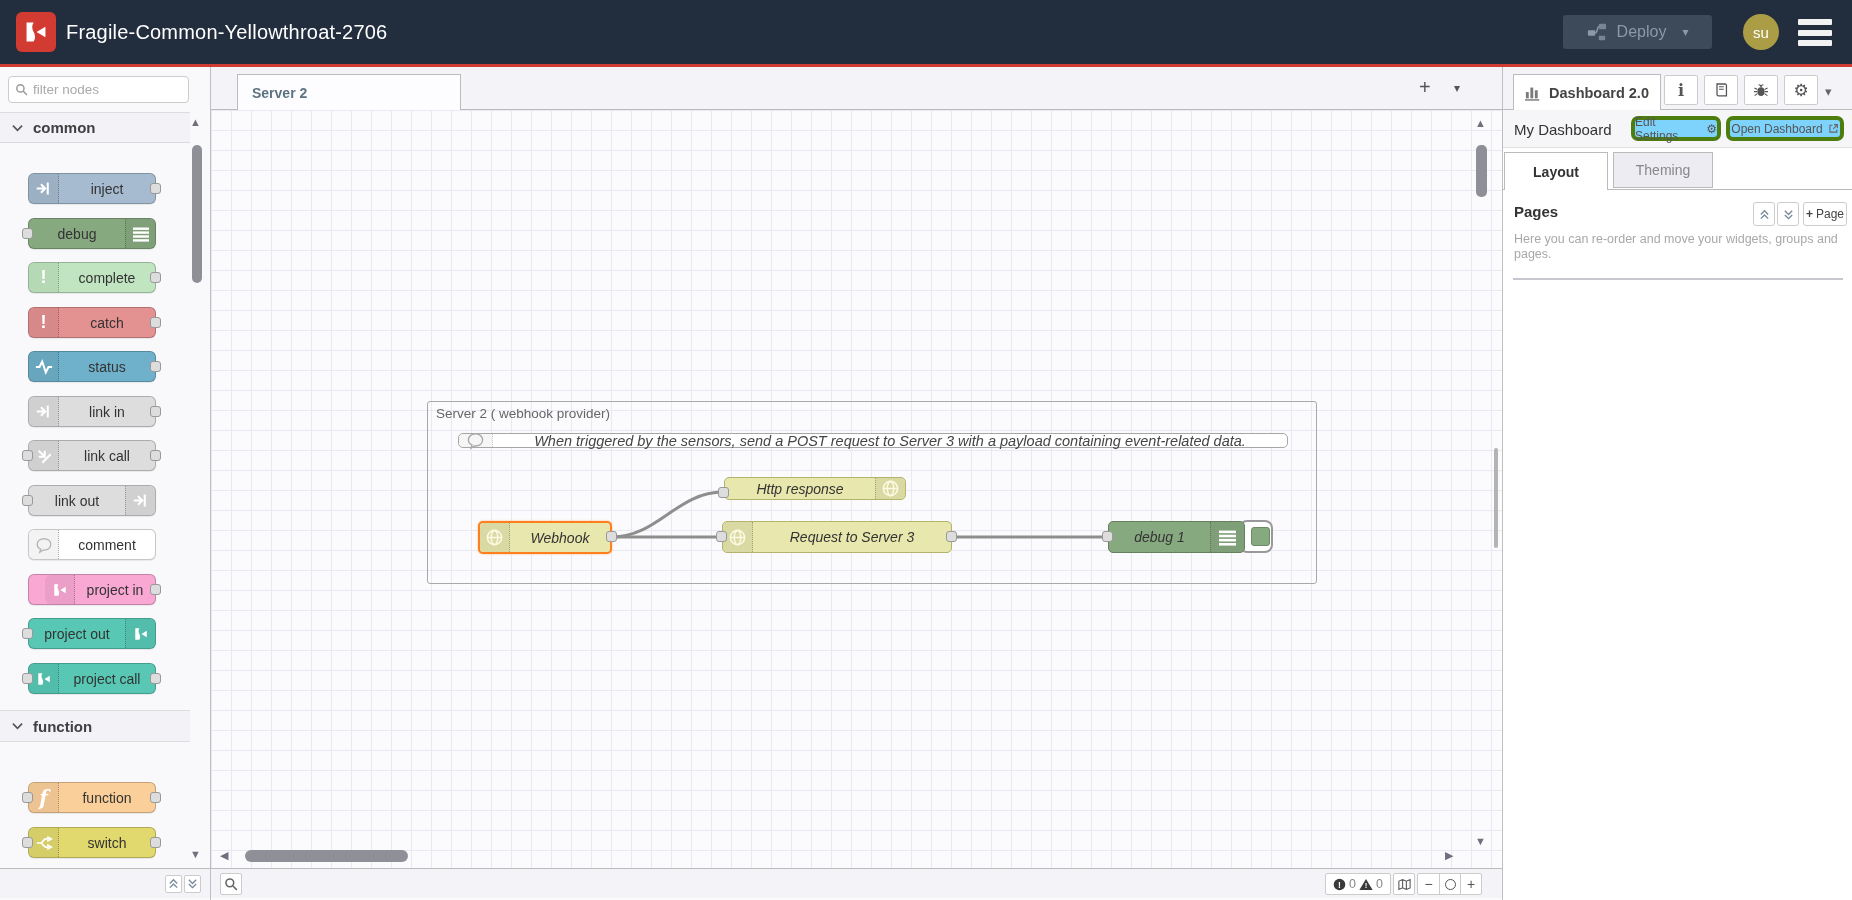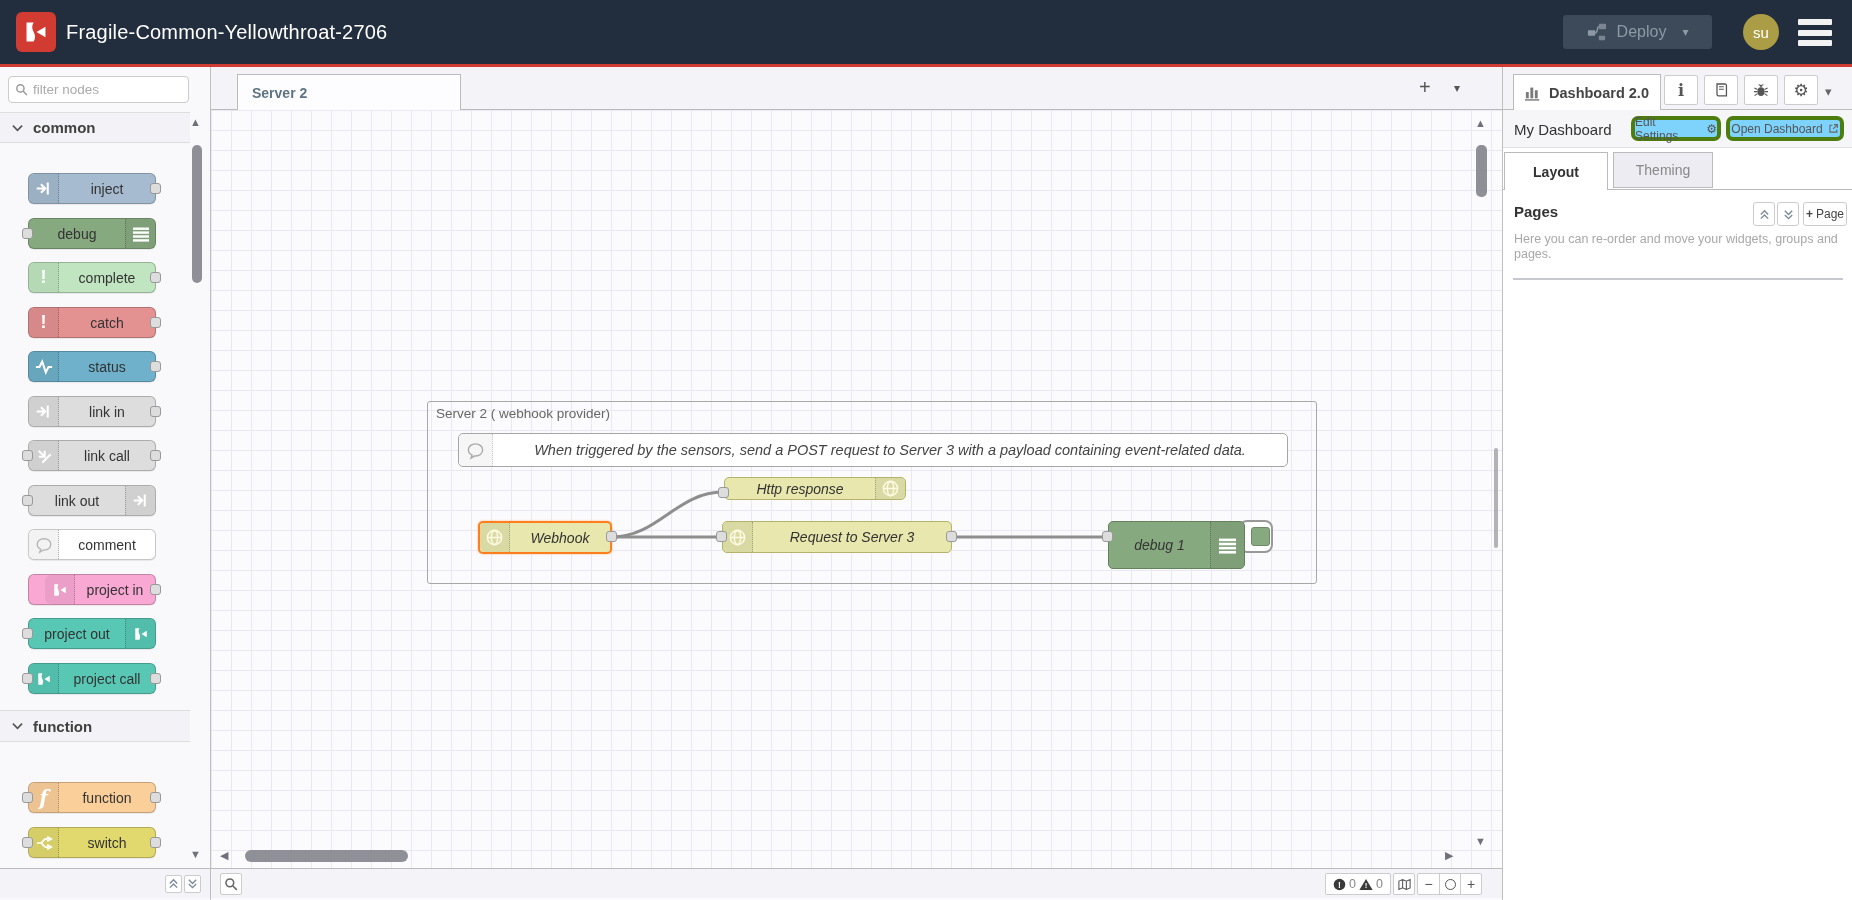--- a/index.html
+++ b/index.html
@@ -58,21 +58,21 @@
   .group-box { position:absolute; left:216px; top:291px; width:890px; height:183px; border:1px solid #a8a8a8; border-radius:3px; }
   .group-label { position:absolute; left:8px; top:4px; font-size:13.5px; color:#666; white-space:nowrap; }
   .fnode { position:absolute; height:32px; border-radius:5px; border:1px solid #b3b36b; background:#e7e7ae;
            display:flex; font-size:14px; font-style:italic; color:#333; z-index:2; cursor:move; }
   .fnode .icon-region { width:30px; display:flex; align-items:center; justify-content:center; background:rgba(0,0,0,0.06); }
   .fnode .icon-left  { border-right:1px dotted rgba(0,0,0,0.25); border-radius:5px 0 0 5px; }
   .fnode .icon-right { border-left:1px dotted rgba(0,0,0,0.25); border-radius:0 5px 5px 0; }
   .fnode .lbl { flex:1; display:flex; align-items:center; justify-content:center; padding:0 8px; white-space:nowrap; }
   .fnode.selected { border:2px solid #ff7f1e; box-shadow:0 0 2px rgba(255,127,30,.6); }
   .fnode.green { background:#87a980; border-color:#65805d; }
-  .comment-node { position:absolute; left:247px; top:323px; width:830px; height:34px; background:#fff; border:1px solid #a6a6a6; border-radius:5px;
+  .comment-node { position:absolute; left:247px; top:323px; width:830px; height:15px; background:#fff; border:1px solid #a6a6a6; border-radius:5px;
                   display:flex; z-index:2; cursor:move;}
   .comment-node .icon-region { width:34px; background:#f6f6f6; border-right:1px dotted #c9c9c9; border-radius:5px 0 0 5px;
                   display:flex; align-items:center; justify-content:center; }
   .comment-node .lbl { flex:1; display:flex; align-items:center; justify-content:center; font-style:italic; font-size:14.5px; color:#444; }
   .fport { position:absolute; width:11px; height:11px; background:#ddd; border:1px solid #999; border-radius:3px; z-index:3; cursor:crosshair; }
   .dbg-toggle { position:absolute; left:1028px; top:410px; width:34px; height:33px; background:#fff; border:2px solid #999; border-radius:8px; z-index:1;
                 display:flex; align-items:center; justify-content:center; cursor:pointer; }
   .dbg-toggle .inner { width:19px; height:19px; background:#87a980; border:1px solid #6d8a66; border-radius:3px; margin-left:9px;}
   .canvas-footer { position:absolute; left:0; top:801px; width:1291px; height:30px; background:#f4f4f8; border-top:1px solid #bbb; }
   .sq-btn { position:absolute; background:#fff; border:1px solid #ccc; border-radius:2px; display:flex; align-items:center; justify-content:center; cursor:pointer; }
@@ -418,21 +418,21 @@
             </svg>
           </div>
         <div class="lbl">Request to Server 3</div>
       </div>
       <div class="fport" style="left:505px;top:421px;"></div>
       <div class="fport" style="left:735px;top:421px;"></div>
 
       <div class="dbg-toggle">
           <div class="inner"></div>
         </div>
-      <div class="fnode green" style="left:897px;top:411px;width:137px;height:48px;">
+      <div class="fnode green" style="left:897px;top:411px;width:137px;height:32px;">
         <div class="lbl">debug 1</div>
         <div class="icon-region icon-right" style="width:34px;">
           <svg width="17" height="17" viewBox="0 0 16 16">
               <g fill="#fff">
                 <rect y="1.5" width="16" height="2.4"></rect>
                 <rect y="5.4" width="16" height="2.4"></rect>
                 <rect y="9.3" width="16" height="2.4"></rect>
                 <rect y="13.2" width="16" height="2.4"></rect>
               </g>
             </svg>

